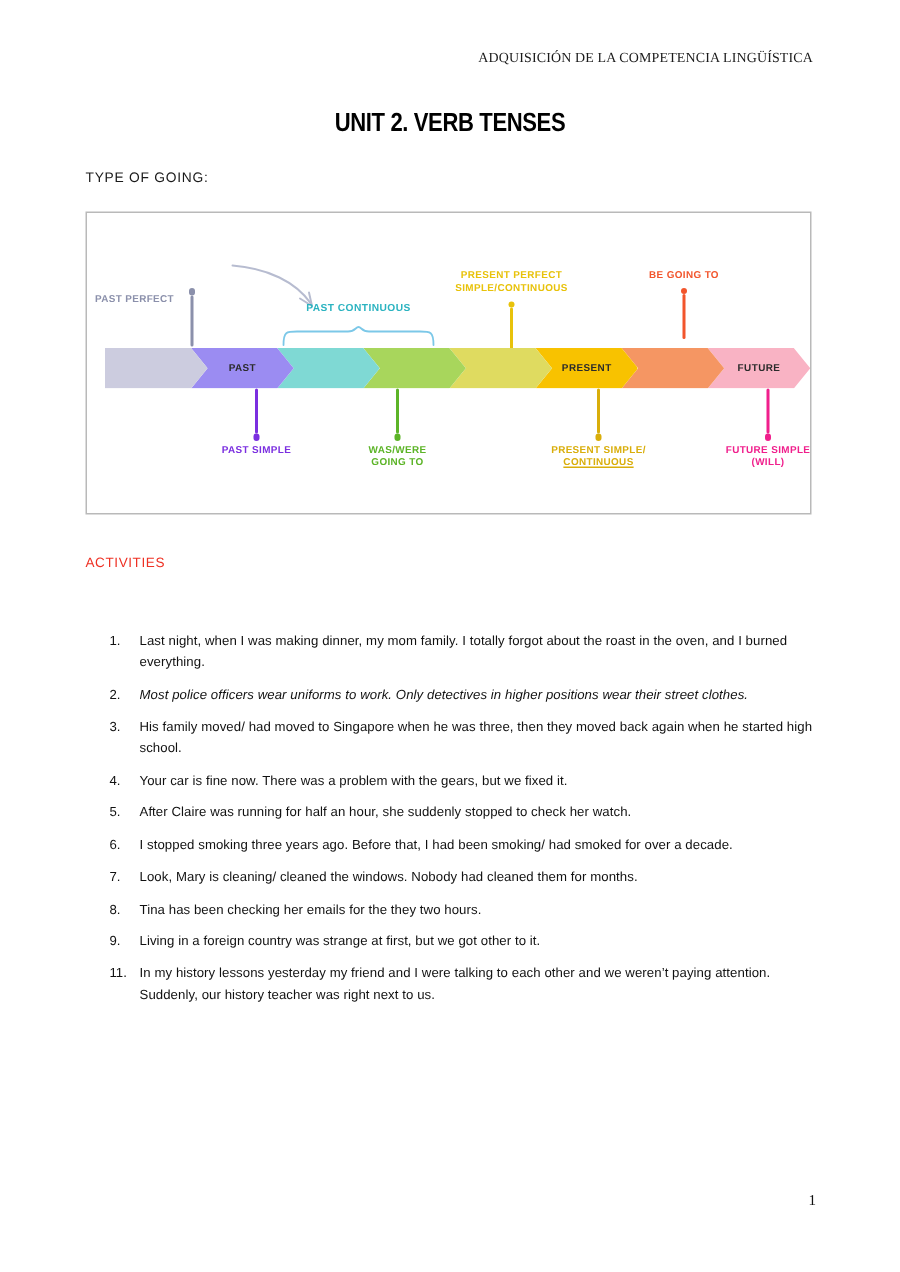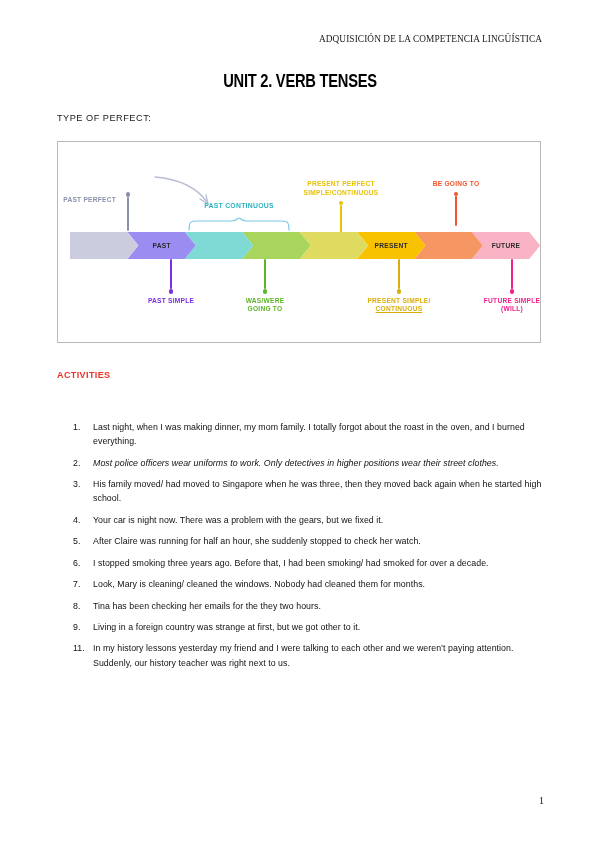--- a/index.html
+++ b/index.html
@@ -159,21 +159,21 @@
     color: #2bb3c0;
     white-space: nowrap;
   }
 
   
   .activities-title {
     position: absolute;
     left: 57px;
     top: 370px;
     font-size: 9px;
-    font-weight: bold;
+    font-weight: normal;
     letter-spacing: 0.4px;
     color: #ee3124;
     text-align: right;
   }
 
   .task-a {
     position: absolute;
     left: 73px;
     top: 396px;
     width: 470px;
@@ -217,21 +217,21 @@
 </style>
 </head>
 <body>
 
 <div class="page">
 
   <div class="doc-header">ADQUISICIÓN DE LA COMPETENCIA LINGÜÍSTICA</div>
 
   <div class="doc-title">UNIT 2. VERB TENSES</div>
 
-  <div class="section-label">TYPE OF PERFECT:</div>
+  <div class="section-label">TYPE OF GOING:</div>
 
   <div class="diagram">
 
     <svg class="arrow-svg" viewBox="0 0 72 38">
       <path id="arrowPath" d="M2 5 C 26 7, 44 16, 54 30" stroke="#b7bcd0" stroke-width="1.3" fill="none" stroke-linecap="round"></path>
       <path id="arrowHead" d="M47 27 L55 32 L53 23" stroke="#b7bcd0" stroke-width="1.3" fill="none" stroke-linecap="round" stroke-linejoin="round"></path>
     </svg>
 
     <div class="brace-label">PAST CONTINUOUS</div>
     <svg class="brace-svg" viewBox="0 0 102 14" preserveAspectRatio="none">
@@ -306,21 +306,21 @@
       <div class="qitem ital">
         <div class="qnum">2.</div>
         <div class="qtext">Most police officers wear uniforms to work. Only detectives in higher positions wear their street clothes.</div>
       </div>
       <div class="qitem">
         <div class="qnum">3.</div>
         <div class="qtext">His family moved/ had moved to Singapore when he was three, then they moved back again when he started high school.</div>
       </div>
       <div class="qitem">
         <div class="qnum">4.</div>
-        <div class="qtext">Your car is night now. There was a problem with the gears, but we fixed it.</div>
+        <div class="qtext">Your car is fine now. There was a problem with the gears, but we fixed it.</div>
       </div>
       <div class="qitem">
         <div class="qnum">5.</div>
         <div class="qtext">After Claire was running for half an hour, she suddenly stopped to check her watch.</div>
       </div>
       <div class="qitem">
         <div class="qnum">6.</div>
         <div class="qtext">I stopped smoking three years ago. Before that, I had been smoking/ had smoked for over a decade.</div>
       </div>
       <div class="qitem">

